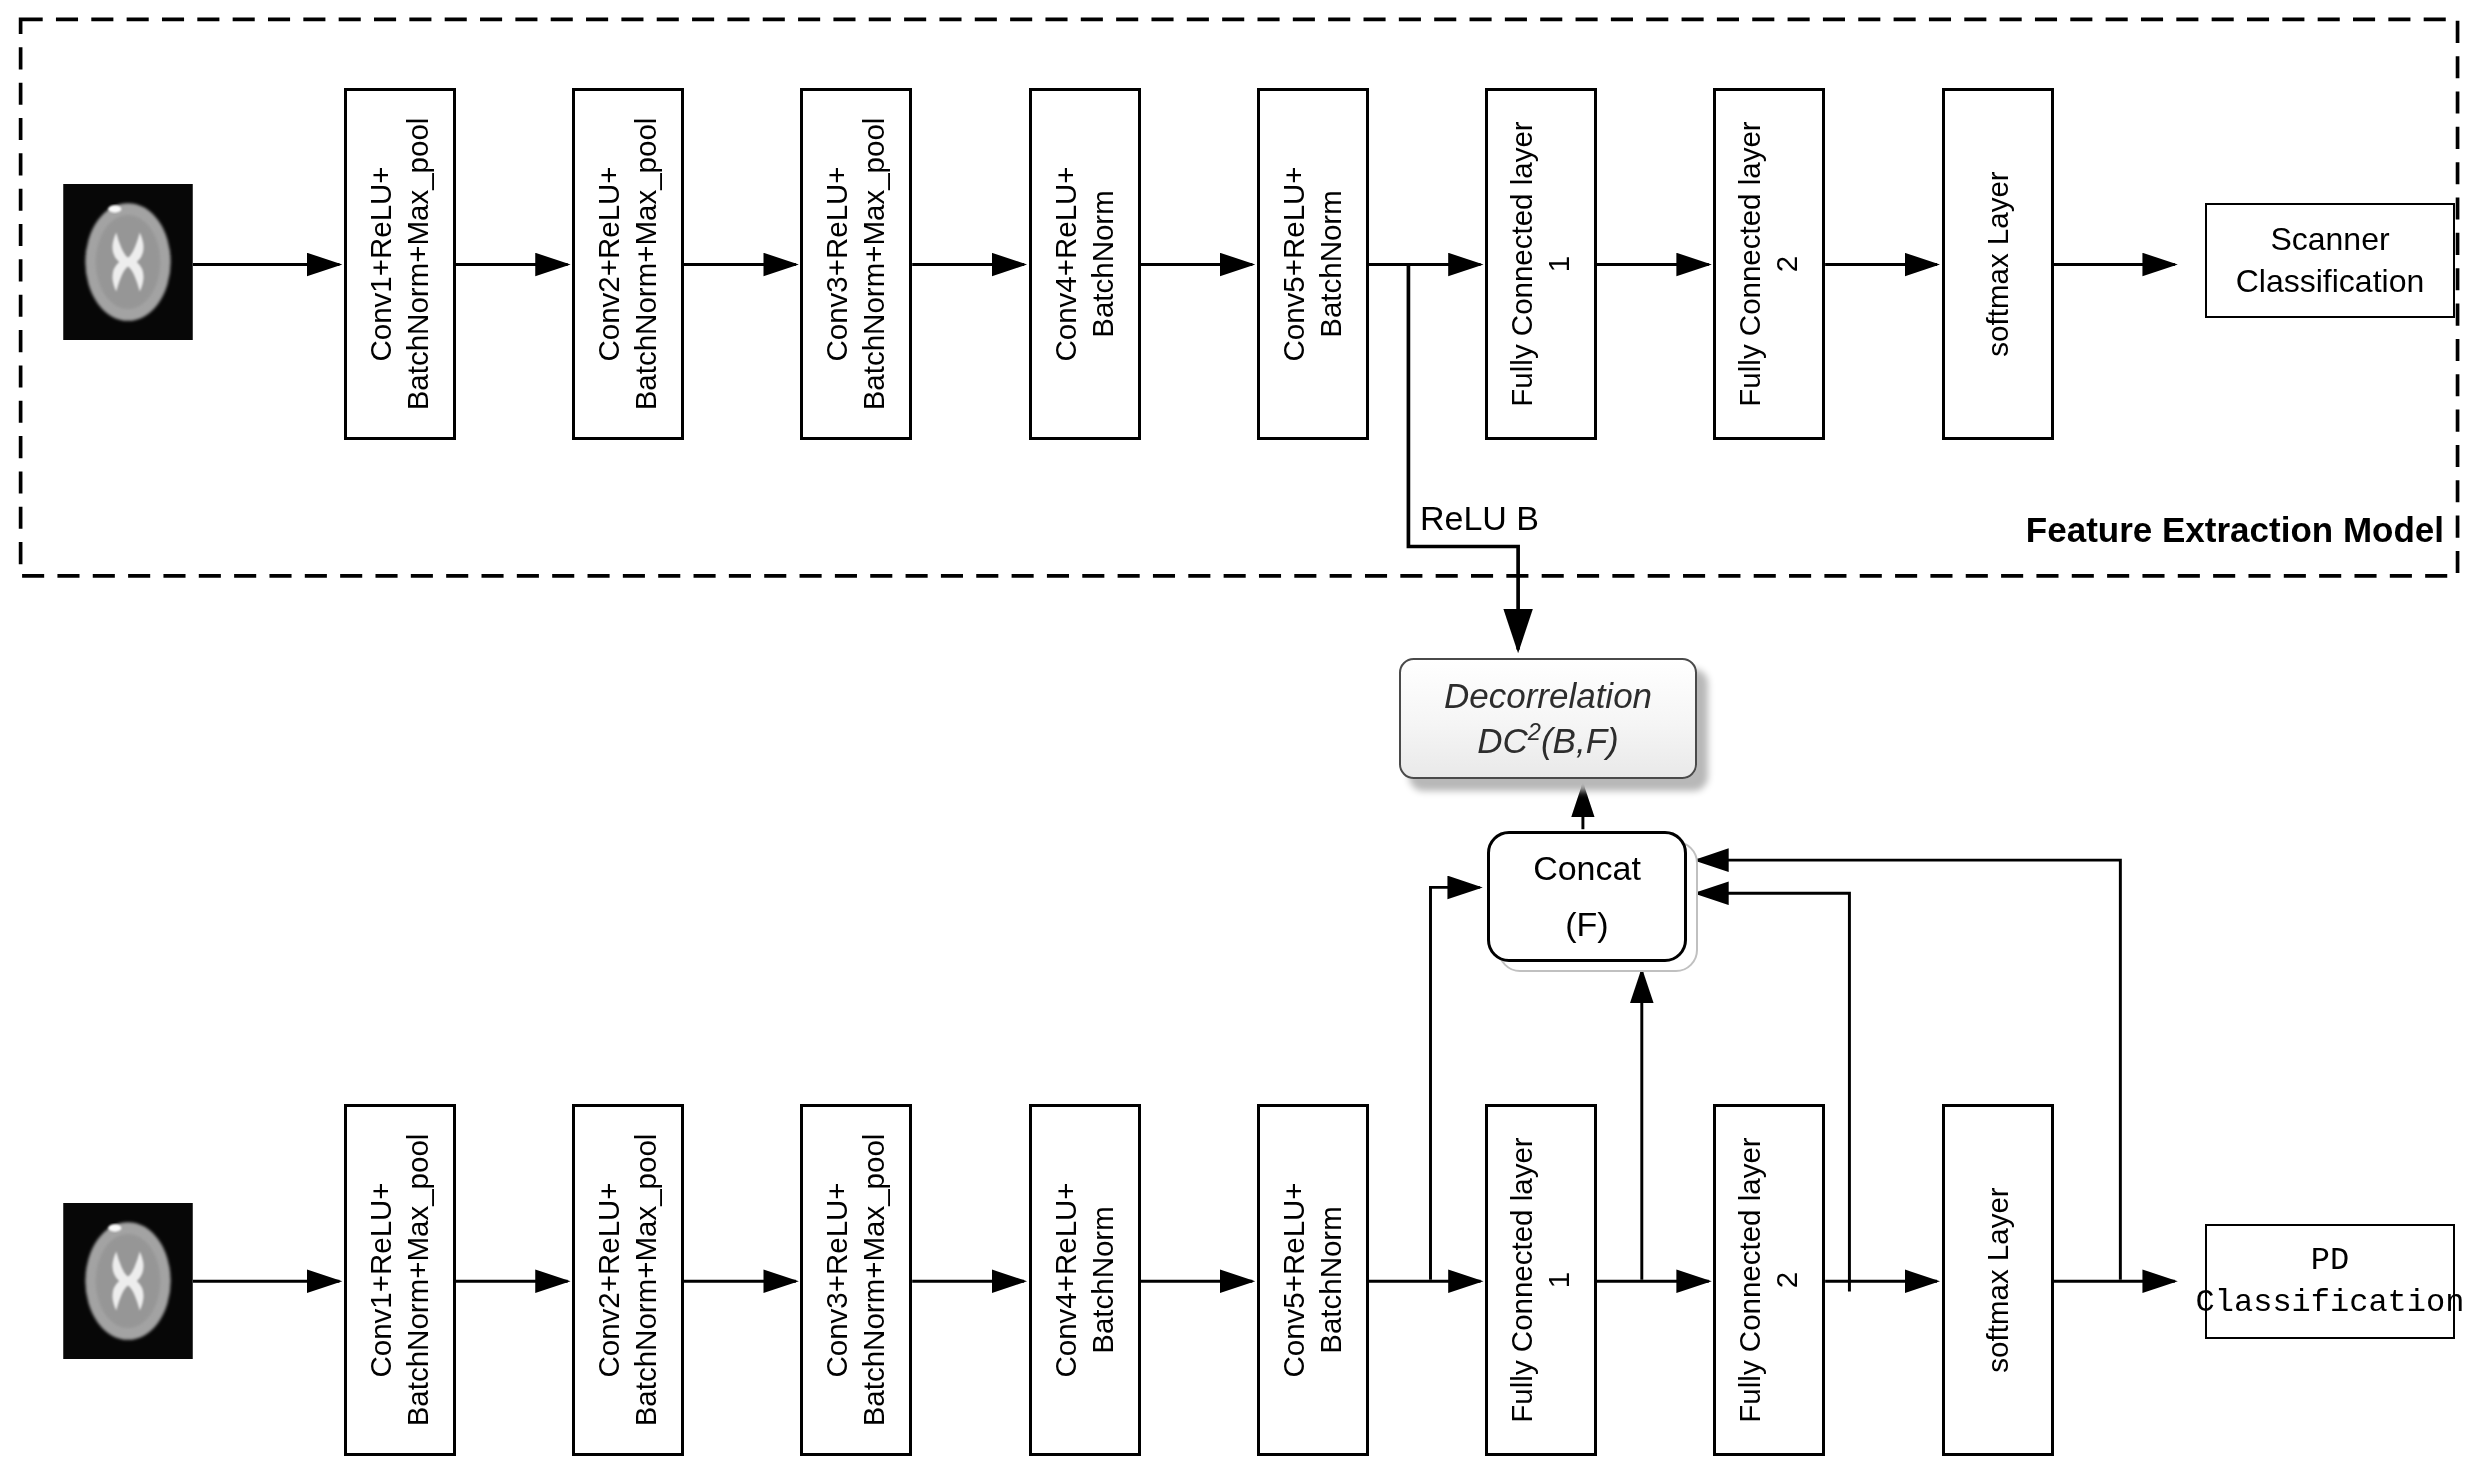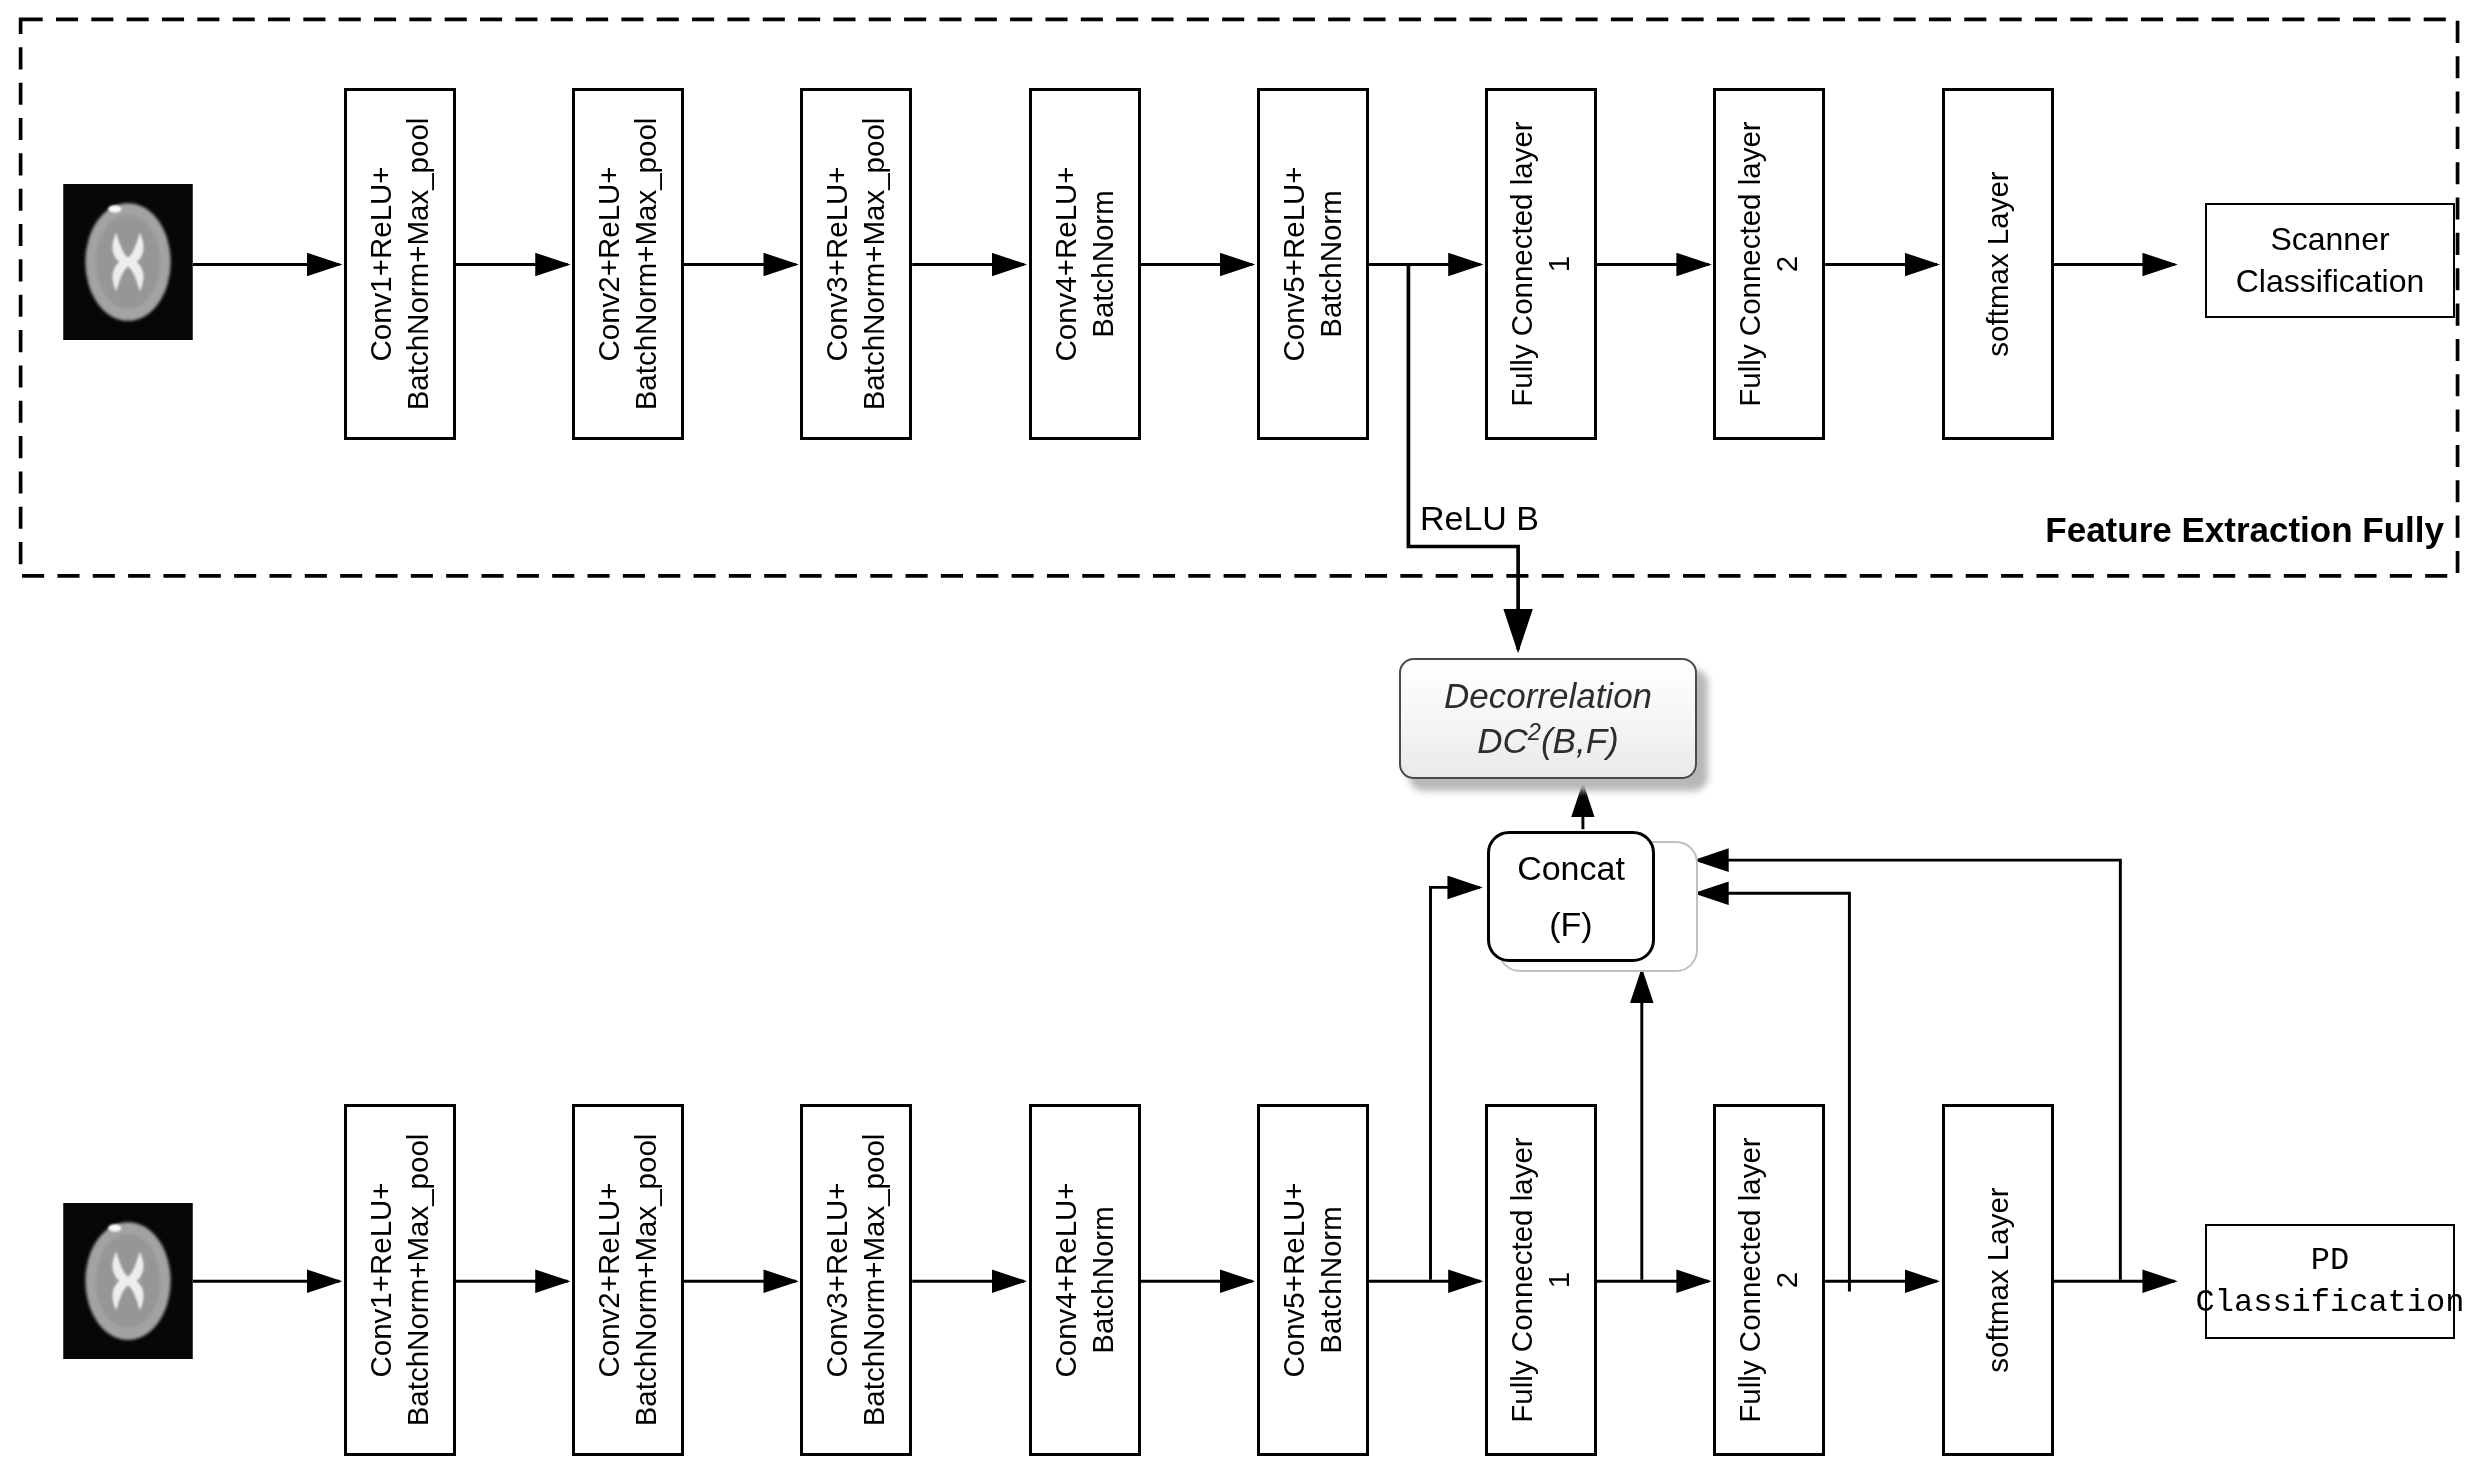--- a/index.html
+++ b/index.html
@@ -27,21 +27,21 @@
            border:2.9px solid #4a4a4a; border-radius:14.7px;
            background:linear-gradient(180deg,#ffffff 0%,#f5f5f5 55%,#e9e9e9 100%);
            box-shadow:10.3px 11.8px 7.4px #b8b8b8;
            display:flex; flex-direction:column; align-items:center; justify-content:center; gap:5.9px;
            font-size:35px; font-weight:normal; font-style:italic; color:#2d2d2d; z-index:3; }
   .decor sup { font-size:23.6px; line-height:0; }
 
   
   .concat-ghost { position:absolute; left:1498px; top:841px; width:200px; height:131px; box-sizing:border-box;
                   border:2.9px solid #c0c0c0; border-radius:22px; background:#fff; z-index:2; }
-  .concat { position:absolute; left:1487px; top:831px; width:168px; height:131px; box-sizing:border-box;
+  .concat { position:absolute; left:1487px; top:831px; width:200px; height:131px; box-sizing:border-box;
             border:3.7px solid #000; border-radius:22px; background:#fff; z-index:3;
             display:flex; flex-direction:column; align-items:center; justify-content:space-around;
             padding:7.4px 0; font-size:34px; }
 
   .caption { position:absolute; left:0px; top:355px; width:295px; text-align:center;
              font-size:32px; line-height:1.3; z-index:2; }
   .fem-label { position:absolute; left:1988px; top:510px; width:456px; text-align:right;
                font-size:35px; font-weight:bold; z-index:2; }
   .bias-label { position:absolute; left:1420px; top:499px; font-size:34px; z-index:2; }
 
@@ -162,21 +162,21 @@
         <div>softmax Layer</div>
         <div></div>
       </div>
   </div>
 
   <div class="obox" style="left:2179px; top:203px;">
     <div>Scanner</div>
     <div>Classification</div>
   </div>
 
-  <div class="fem-label">Feature Extraction Fully</div>
+  <div class="fem-label">Feature Extraction Model</div>
 
   <div class="bias-label">ReLU B</div>
 
   <div class="decor">
     <div>Decorrelation</div>
     <div><span>DC</span><sup>2</sup><span>(B,F)</span></div>
   </div>
 
   <div class="concat-ghost"></div>
   <div class="concat">

